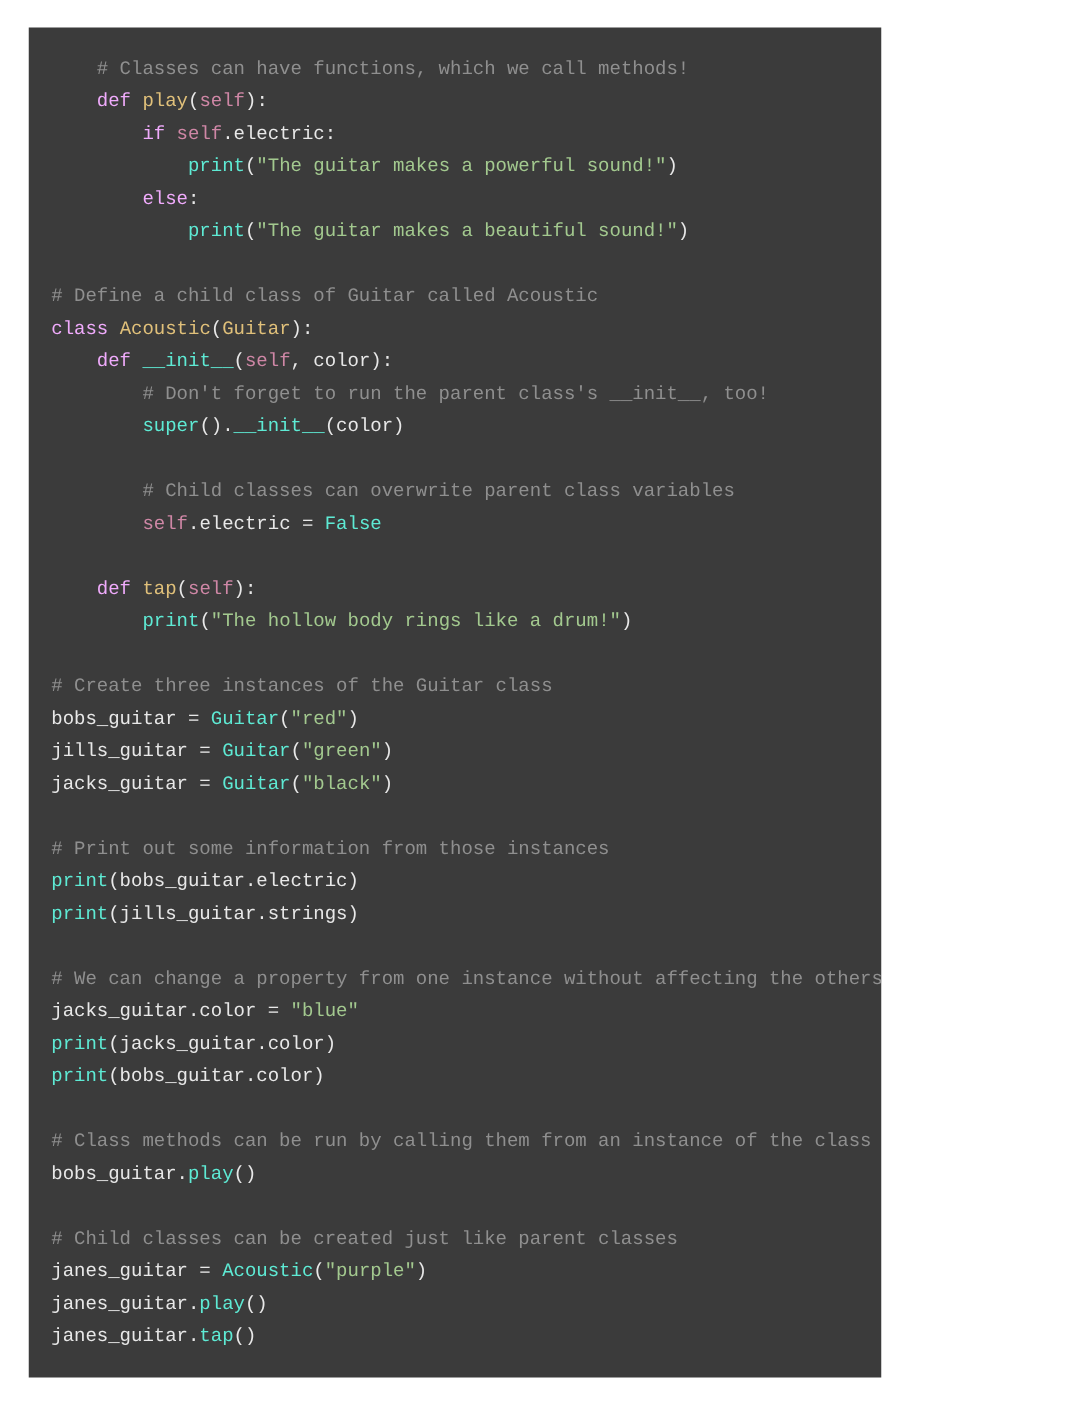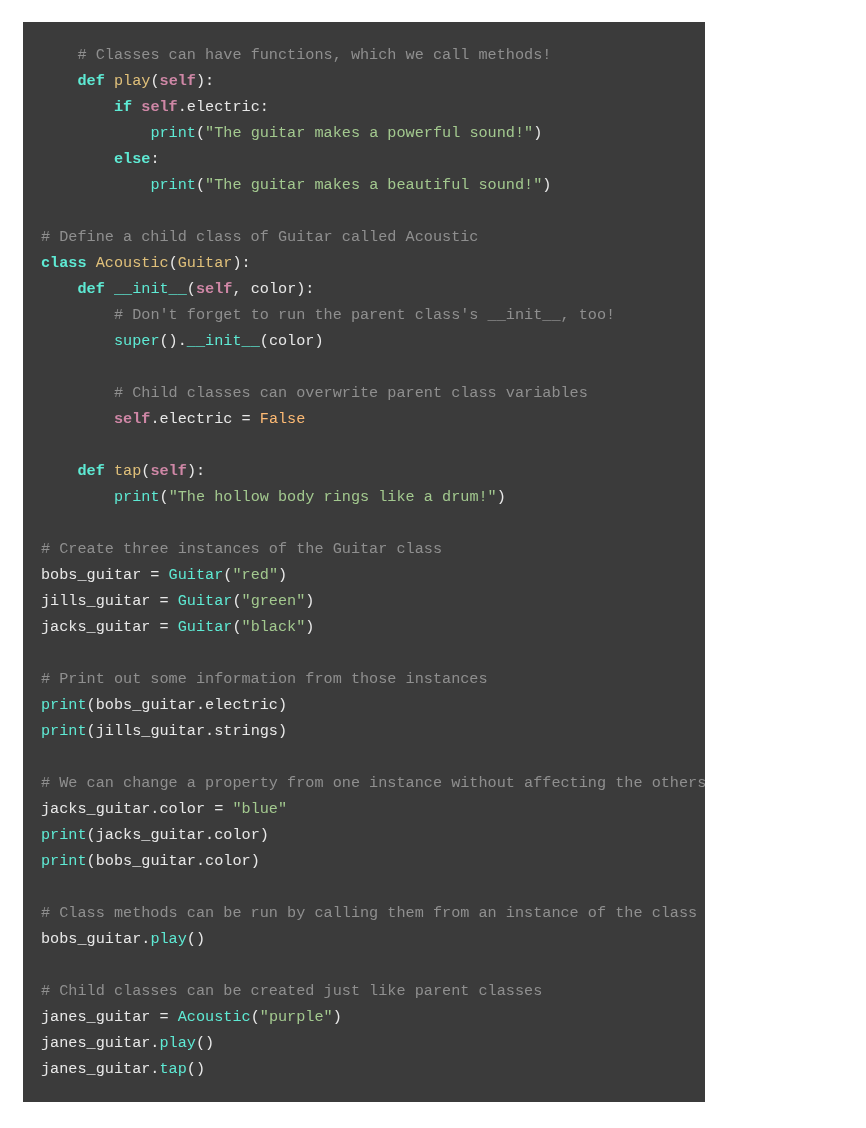--- a/index.html
+++ b/index.html
@@ -19,26 +19,26 @@
     width: 100%;
     background: #3b3b3b;
     padding: 20px 18px 20px 18px;
     font-size: 15.2px;
     line-height: 26px;
     white-space: pre;
     overflow: hidden;
   }
   .line { display: block; min-height: 26px; }
   .t-cmt   { color: #8f8f8f; }    
-  .t-kw    { color: #5eead4; font-weight: bold; }    
+  .t-kw    { color: #f0abfc; }    
   .t-def   { color: #e0c07a; }    
-  .t-self  { color: #cf87a6; font-weight: bold; }    
+  .t-self  { color: #cf87a6; }    
   .t-id    { color: #e8e8e8; }    
   .t-str   { color: #a3c98f; }    
-  .t-bool  { color: #fdba74; }    
+  .t-bool  { color: #5eead4; }    
   .t-call  { color: #5eead4; }
 </style>
 </head>
 <body>
 
 <div class="code-wrap">
   <div class="code-block" id="code-block"><span class="line"><span class="t-id">    </span><span class="t-cmt"># Classes can have functions, which we call methods!</span></span><span class="line"><span class="t-id">    </span><span class="t-kw">def</span><span class="t-id"> </span><span class="t-def">play</span><span class="t-id">(</span><span class="t-self">self</span><span class="t-id">):</span></span><span class="line"><span class="t-id">        </span><span class="t-kw">if</span><span class="t-id"> </span><span class="t-self">self</span><span class="t-id">.electric:</span></span><span class="line"><span class="t-id">            </span><span class="t-call">print</span><span class="t-id">(</span><span class="t-str">"The guitar makes a powerful sound!"</span><span class="t-id">)</span></span><span class="line"><span class="t-id">        </span><span class="t-kw">else</span><span class="t-id">:</span></span><span class="line"><span class="t-id">            </span><span class="t-call">print</span><span class="t-id">(</span><span class="t-str">"The guitar makes a beautiful sound!"</span><span class="t-id">)</span></span><span class="line">&nbsp;</span><span class="line"><span class="t-cmt"># Define a child class of Guitar called Acoustic</span></span><span class="line"><span class="t-kw">class</span><span class="t-id"> </span><span class="t-def">Acoustic</span><span class="t-id">(</span><span class="t-def">Guitar</span><span class="t-id">):</span></span><span class="line"><span class="t-id">    </span><span class="t-kw">def</span><span class="t-id"> </span><span class="t-call">__init__</span><span class="t-id">(</span><span class="t-self">self</span><span class="t-id">, color):</span></span><span class="line"><span class="t-id">        </span><span class="t-cmt"># Don't forget to run the parent class's __init__, too!</span></span><span class="line"><span class="t-id">        </span><span class="t-call">super</span><span class="t-id">().</span><span class="t-call">__init__</span><span class="t-id">(color)</span></span><span class="line">&nbsp;</span><span class="line"><span class="t-id">        </span><span class="t-cmt"># Child classes can overwrite parent class variables</span></span><span class="line"><span class="t-id">        </span><span class="t-self">self</span><span class="t-id">.electric = </span><span class="t-bool">False</span></span><span class="line">&nbsp;</span><span class="line"><span class="t-id">    </span><span class="t-kw">def</span><span class="t-id"> </span><span class="t-def">tap</span><span class="t-id">(</span><span class="t-self">self</span><span class="t-id">):</span></span><span class="line"><span class="t-id">        </span><span class="t-call">print</span><span class="t-id">(</span><span class="t-str">"The hollow body rings like a drum!"</span><span class="t-id">)</span></span><span class="line">&nbsp;</span><span class="line"><span class="t-cmt"># Create three instances of the Guitar class</span></span><span class="line"><span class="t-id">bobs_guitar = </span><span class="t-call">Guitar</span><span class="t-id">(</span><span class="t-str">"red"</span><span class="t-id">)</span></span><span class="line"><span class="t-id">jills_guitar = </span><span class="t-call">Guitar</span><span class="t-id">(</span><span class="t-str">"green"</span><span class="t-id">)</span></span><span class="line"><span class="t-id">jacks_guitar = </span><span class="t-call">Guitar</span><span class="t-id">(</span><span class="t-str">"black"</span><span class="t-id">)</span></span><span class="line">&nbsp;</span><span class="line"><span class="t-cmt"># Print out some information from those instances</span></span><span class="line"><span class="t-call">print</span><span class="t-id">(bobs_guitar.electric)</span></span><span class="line"><span class="t-call">print</span><span class="t-id">(jills_guitar.strings)</span></span><span class="line">&nbsp;</span><span class="line"><span class="t-cmt"># We can change a property from one instance without affecting the others</span></span><span class="line"><span class="t-id">jacks_guitar.color = </span><span class="t-str">"blue"</span></span><span class="line"><span class="t-call">print</span><span class="t-id">(jacks_guitar.color)</span></span><span class="line"><span class="t-call">print</span><span class="t-id">(bobs_guitar.color)</span></span><span class="line">&nbsp;</span><span class="line"><span class="t-cmt"># Class methods can be run by calling them from an instance of the class</span></span><span class="line"><span class="t-id">bobs_guitar.</span><span class="t-call">play</span><span class="t-id">()</span></span><span class="line">&nbsp;</span><span class="line"><span class="t-cmt"># Child classes can be created just like parent classes</span></span><span class="line"><span class="t-id">janes_guitar = </span><span class="t-call">Acoustic</span><span class="t-id">(</span><span class="t-str">"purple"</span><span class="t-id">)</span></span><span class="line"><span class="t-id">janes_guitar.</span><span class="t-call">play</span><span class="t-id">()</span></span><span class="line"><span class="t-id">janes_guitar.</span><span class="t-call">tap</span><span class="t-id">()</span></span></div>
 </div>
 
 </body></html>

